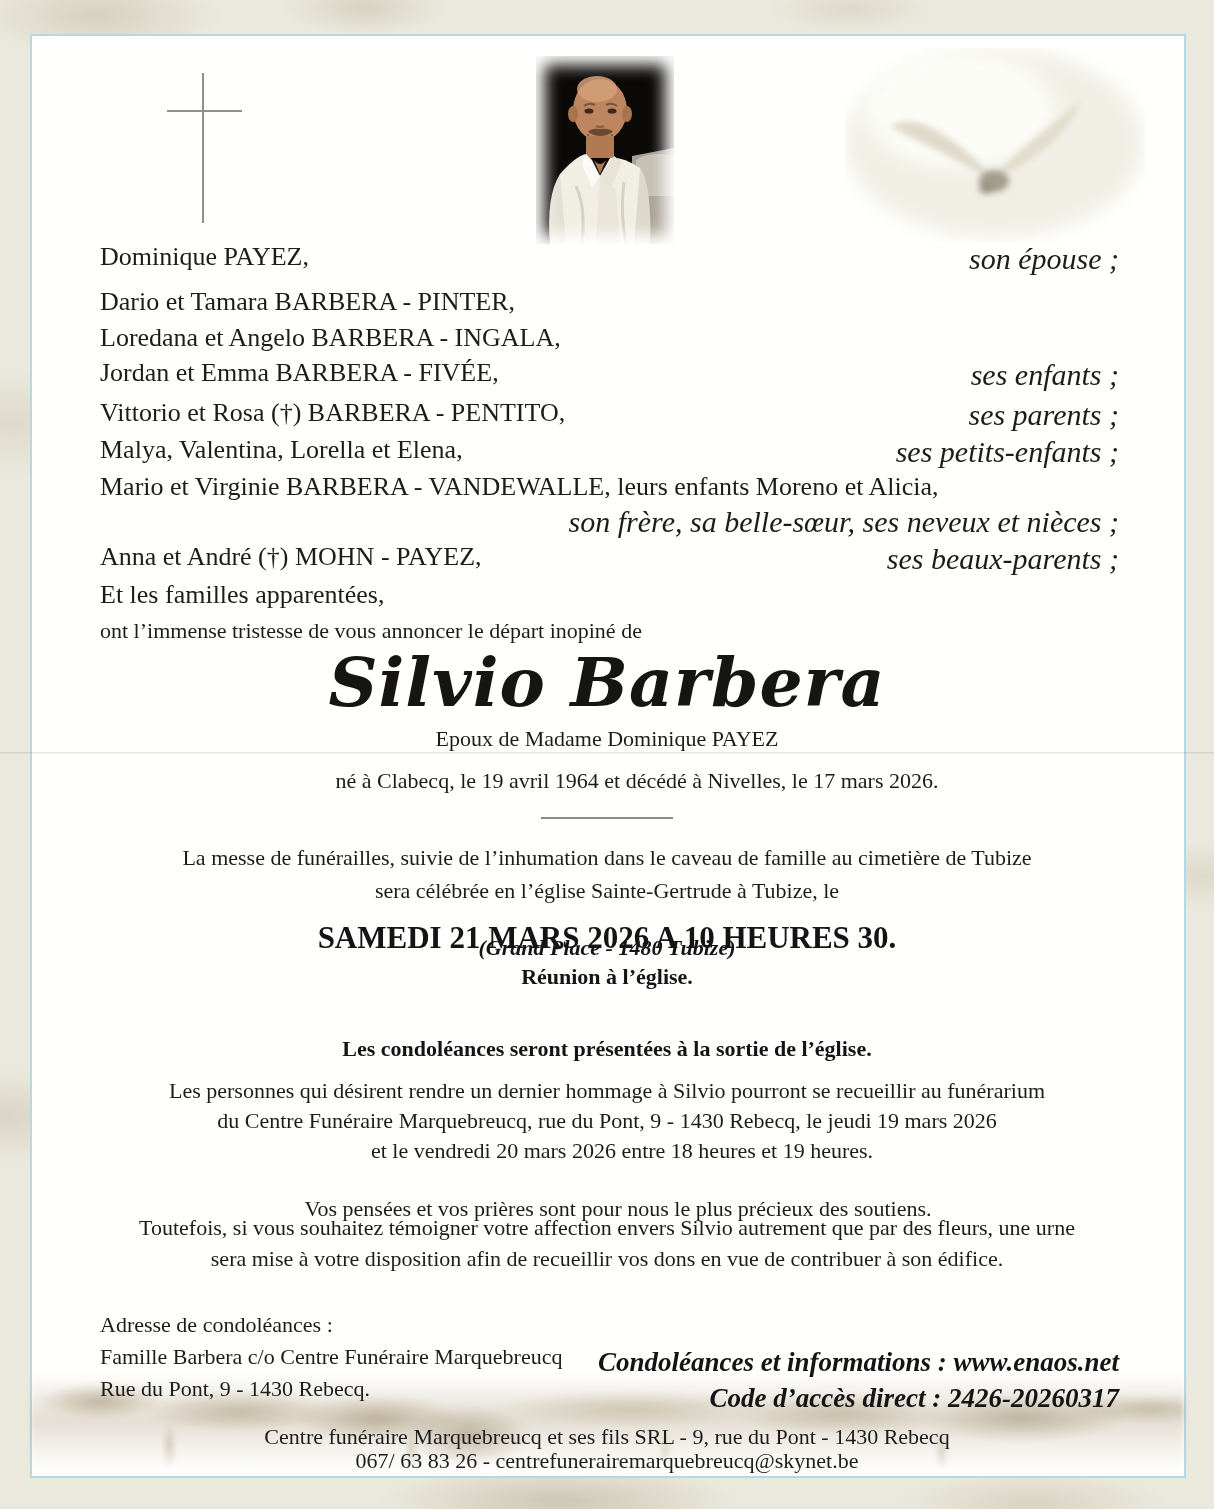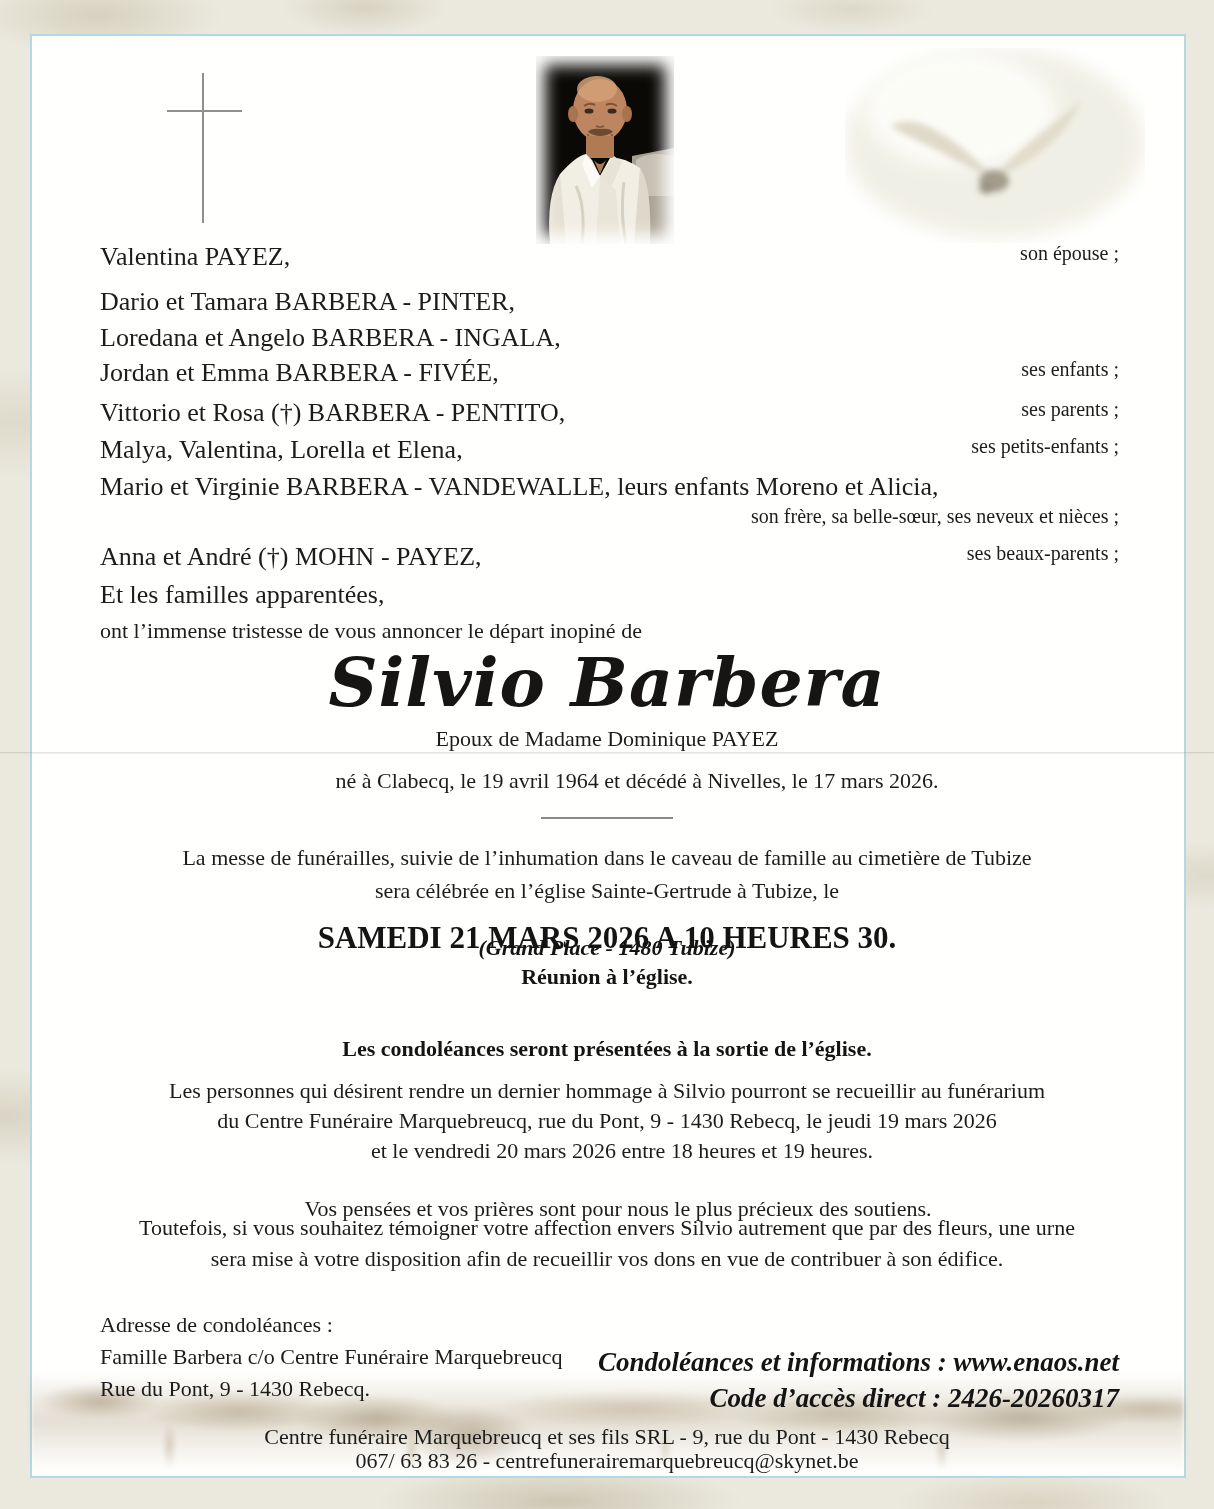--- a/index.html
+++ b/index.html
@@ -28,21 +28,21 @@
   
   .photo{position:absolute;left:536px;top:56px;width:138px;height:188px;}
   .photo svg{display:block;width:100%;height:100%;}
   .photo::after{content:"";position:absolute;inset:0;box-shadow:inset 0 0 16px 9px #ffffff;pointer-events:none;}
   
   .dove{position:absolute;left:845px;top:48px;width:300px;height:195px;}
   
   .family{position:absolute;left:0;top:0;width:100%;height:100%;}
   .family-row{position:absolute;left:100px;right:95px;height:34px;}
   .family-row .l{position:absolute;left:0;top:0;font-size:26px;white-space:nowrap;}
-  .family-row .r{position:absolute;right:0;top:0;font-size:20px;white-space:nowrap;}
+  .family-row .r{position:absolute;right:0;top:0;font-size:30px;font-style:italic;white-space:nowrap;}
   .family-row:nth-of-type(1){top:242px}
   .family-row:nth-of-type(2){top:287px}
   .family-row:nth-of-type(3){top:323px}
   .family-row:nth-of-type(4){top:358px}
   .family-row:nth-of-type(5){top:398px}
   .family-row:nth-of-type(6){top:435px}
   .family-row:nth-of-type(7){top:472px}
   .family-row:nth-of-type(8){top:505px}
   .family-row:nth-of-type(9){top:542px}
   .family-row:nth-of-type(10){top:580px}
@@ -127,21 +127,21 @@
         <path d="M45,78 Q60,70 78,76 Q115,92 148,130 Q120,118 92,102 Q65,90 45,78 Z" fill="#d9d3bf" opacity="0.85"></path>
         <path d="M148,130 Q175,100 205,78 Q222,65 236,52 Q224,82 196,104 Q170,124 148,130 Z" fill="#dcd6c2" opacity="0.8"></path>
         <ellipse cx="149" cy="133" rx="15" ry="11" fill="#9b9484" opacity="0.9"></ellipse>
         <ellipse cx="141" cy="141" rx="7" ry="5" fill="#8f8878" opacity="0.8"></ellipse>
       </g>
     </svg>
   </div>
 
   <div class="family">
     <div class="family-row">
-        <span class="l">Valentina PAYEZ,</span>
+        <span class="l">Dominique PAYEZ,</span>
         <span class="r">son épouse ;</span>
       </div>
     <div class="family-row">
         <span class="l">Dario et Tamara BARBERA - PINTER,</span>
         <span class="r"></span>
       </div>
     <div class="family-row">
         <span class="l">Loredana et Angelo BARBERA - INGALA,</span>
         <span class="r"></span>
       </div>

